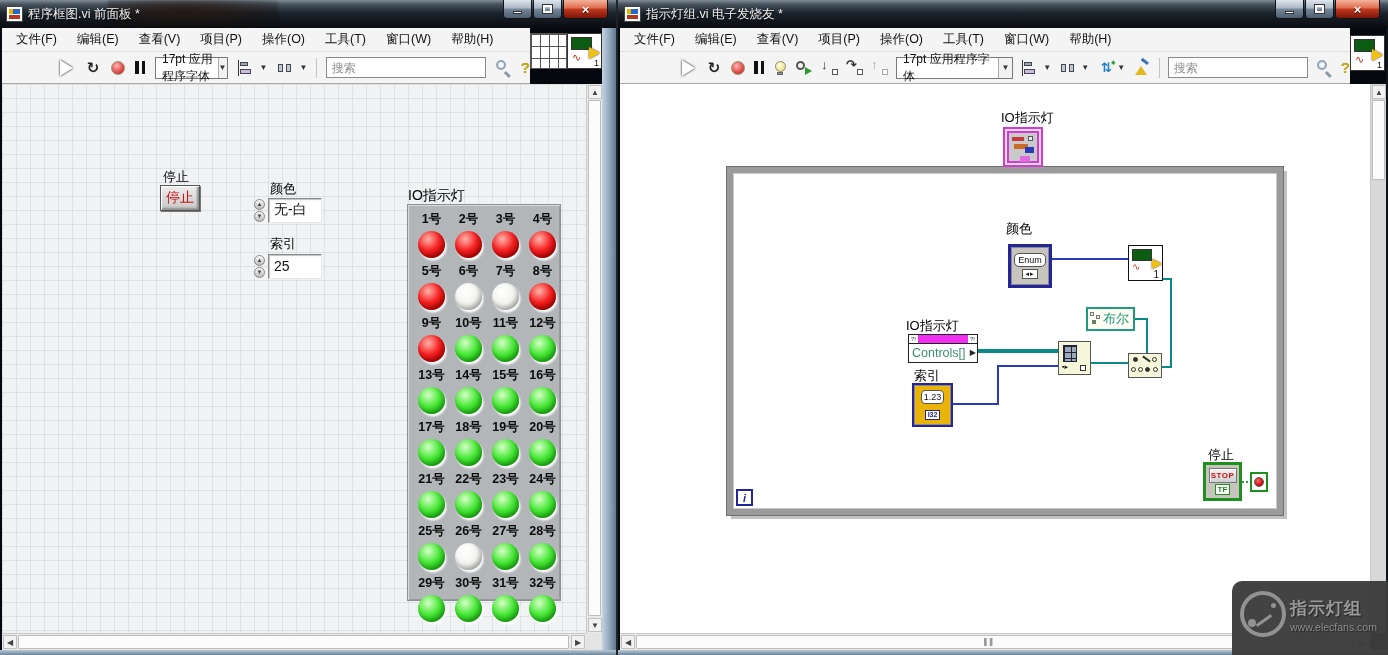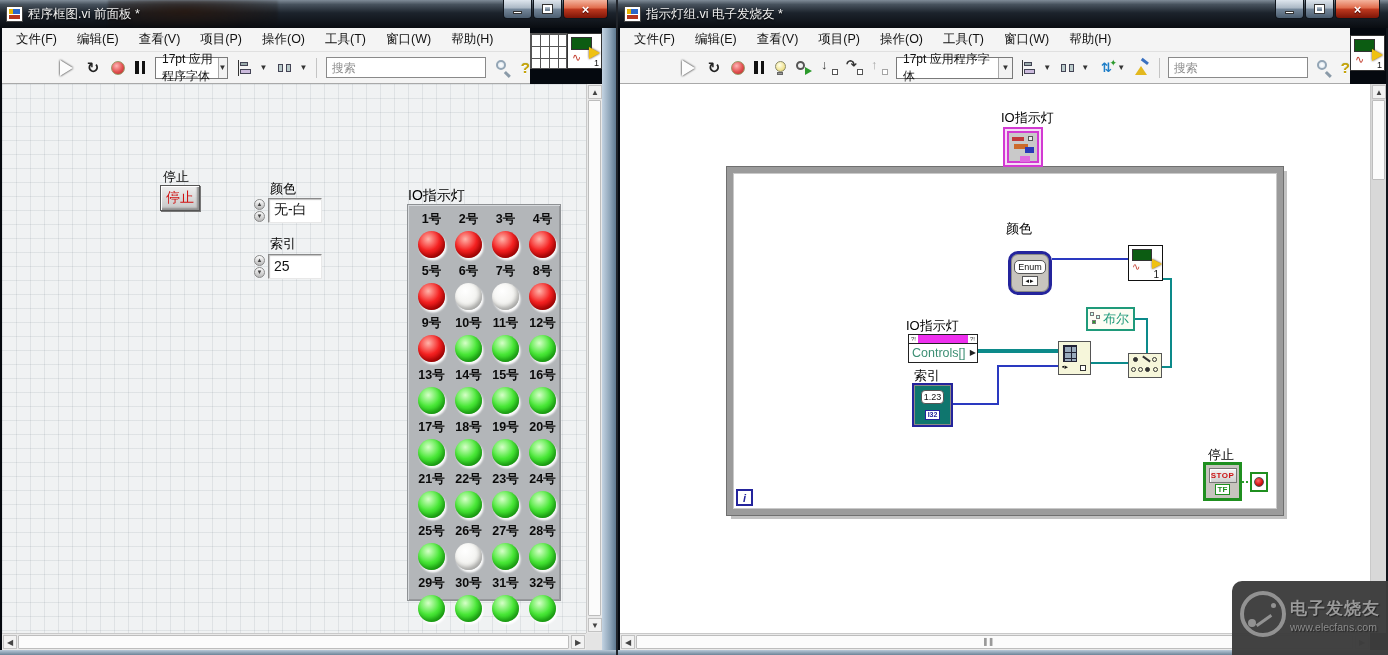--- a/index.html
+++ b/index.html
@@ -127,21 +127,21 @@
   .subvi { width:35px; height:36px; border:1px solid #111; background:#fff; }
   .subvi .vg { position:absolute; left:3px; top:3px; width:20px; height:12px; background:#0c5c12; border:1px solid #333; }
   .subvi .vr { position:absolute; left:3px; top:17px; color:#c23a2a; font-size:10px; line-height:8px; }
   .subvi .va { position:absolute; right:0px; top:13px; width:0; height:0; border-top:5px solid transparent; border-bottom:5px solid transparent; border-left:10px solid #efc112; filter:drop-shadow(0 0 1px #532); }
   .subvi .vn { position:absolute; right:3px; bottom:0; font-size:10px; }
   .propnode { width:70px; height:29px; border:1px solid #222; background:#fff; }
   .propnode .bar { position:absolute; left:0; top:0; right:0; height:9px; background:#ee30ee; border-bottom:1px solid #222; }
   .propnode .bm { position:absolute; top:0; width:9px; height:8px; background:#fff; font-size:6px; line-height:8px; text-align:center; color:#333; }
   .propnode .txt { position:absolute; left:3px; bottom:2px; font-size:12.5px; color:#3d8f74; }
   .propnode .arr { position:absolute; right:1px; bottom:5px; font-size:8px; color:#222; }
-  .num-term { width:41px; height:44px; border:2px solid #24249c; box-shadow:inset 0 0 0 1px #8b8b85; background:#0f766e; display:flex; flex-direction:column; align-items:center; justify-content:center; gap:6px; }
+  .num-term { width:41px; height:44px; border:2px solid #24249c; box-shadow:inset 0 0 0 1px #8b8b85; background:#eab308; display:flex; flex-direction:column; align-items:center; justify-content:center; gap:6px; }
   .num-box { background:#fff; border:1px solid #555; border-radius:4px; font-size:9px; padding:0 2px; line-height:12px; }
   .dtype { background:#fff; border:1px solid #24249c; color:#24249c; font-size:7px; font-weight:bold; line-height:8px; padding:0 2px; }
   .boolclass { width:49px; height:24px; border:2px solid #1f9a7a; background:#fdfdf4; display:flex; align-items:center; padding-left:2px; gap:2px; }
   .boolclass .ci { width:11px; height:14px; position:relative; }
   .boolclass .ci i { position:absolute; width:4px; height:4px; border:1px solid #777; background:#cfe; }
   .boolclass .txt { font-size:13px; color:#1f9a7a; }
   .fnode { background:#f6f6da; border:1px solid #555; }
   .ia { width:33px; height:34px; }
   .ia .grid { position:absolute; left:4px; top:3px; width:14px; height:17px; border:1px solid #223;
     background-image:linear-gradient(#223 1px,transparent 1px),linear-gradient(90deg,#223 1px,transparent 1px); background-size:7px 6px; background-color:#9ab; }
@@ -521,21 +521,21 @@
       <div class="cluster-in">
         <i style="left:3px;top:4px;width:12px;height:4px;background:#c23a3a;"></i>
         <i style="right:4px;top:3px;width:5px;height:5px;border:1px solid #555;background:#eee;"></i>
         <i style="left:5px;top:11px;width:14px;height:5px;background:#cc6a2a;"></i>
         <i style="right:3px;top:14px;width:9px;height:6px;background:#2a3ab8;"></i>
         <i style="left:11px;bottom:-1px;width:10px;height:6px;background:#e06ae0;border:1px solid #90２090;"></i>
       </div>
     </div>
 
     <div class="dg-label" style="left:386px;top:136px;">颜色</div>
-    <div class="node enum-term" style="left:388px;top:167px;border-radius:10px;">
+    <div class="node enum-term" style="left:388px;top:160px;">
       <span class="enum-box"><span>Enum</span></span>
       <span class="enum-arrows">◂▸</span>
     </div>
 
     <div class="node subvi" style="left:508px;top:161px;">
       <span class="vg"></span>
       <span class="vr">∿</span>
       <span class="va"></span>
       <span class="vn">1</span>
     </div>
@@ -609,15 +609,15 @@
   <div style="position:absolute;left:768px;top:28px;width:2px;height:627px;background:#10151c;"></div>
   <div class="aero-b" style="left:0;top:650px;width:770px;height:5px;"></div>
 </div>
 
 <div class="watermark">
   <span class="wm-circle">
       <i></i>
       <u></u>
       <b></b>
     </span>
-  <span class="wm-t1">电子发烧友</span>
+  <span class="wm-t1">指示灯组</span>
   <span class="wm-t2">www.elecfans.com</span>
 </div>
 
 </body></html>

